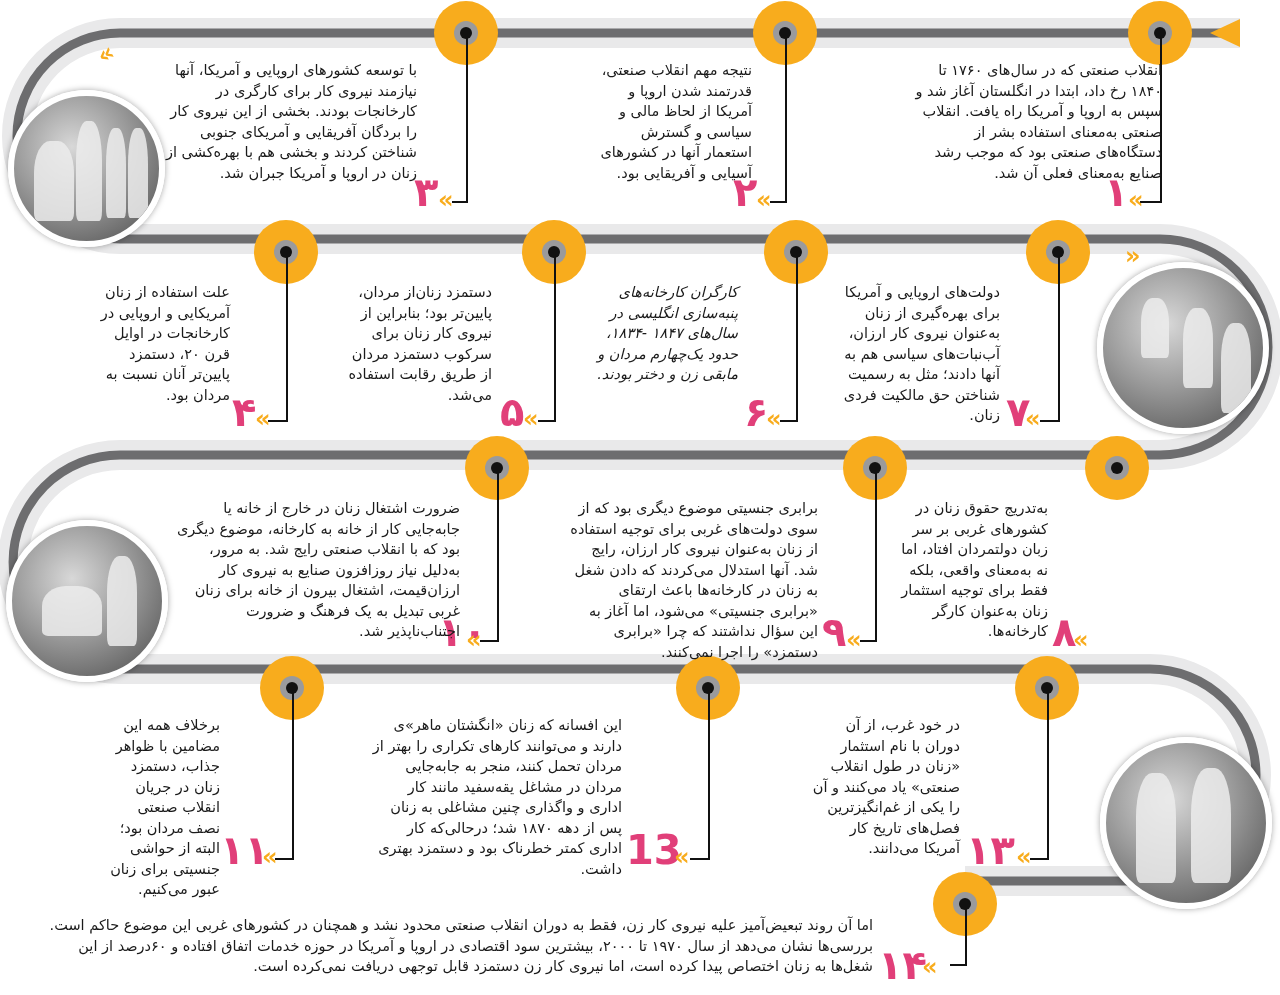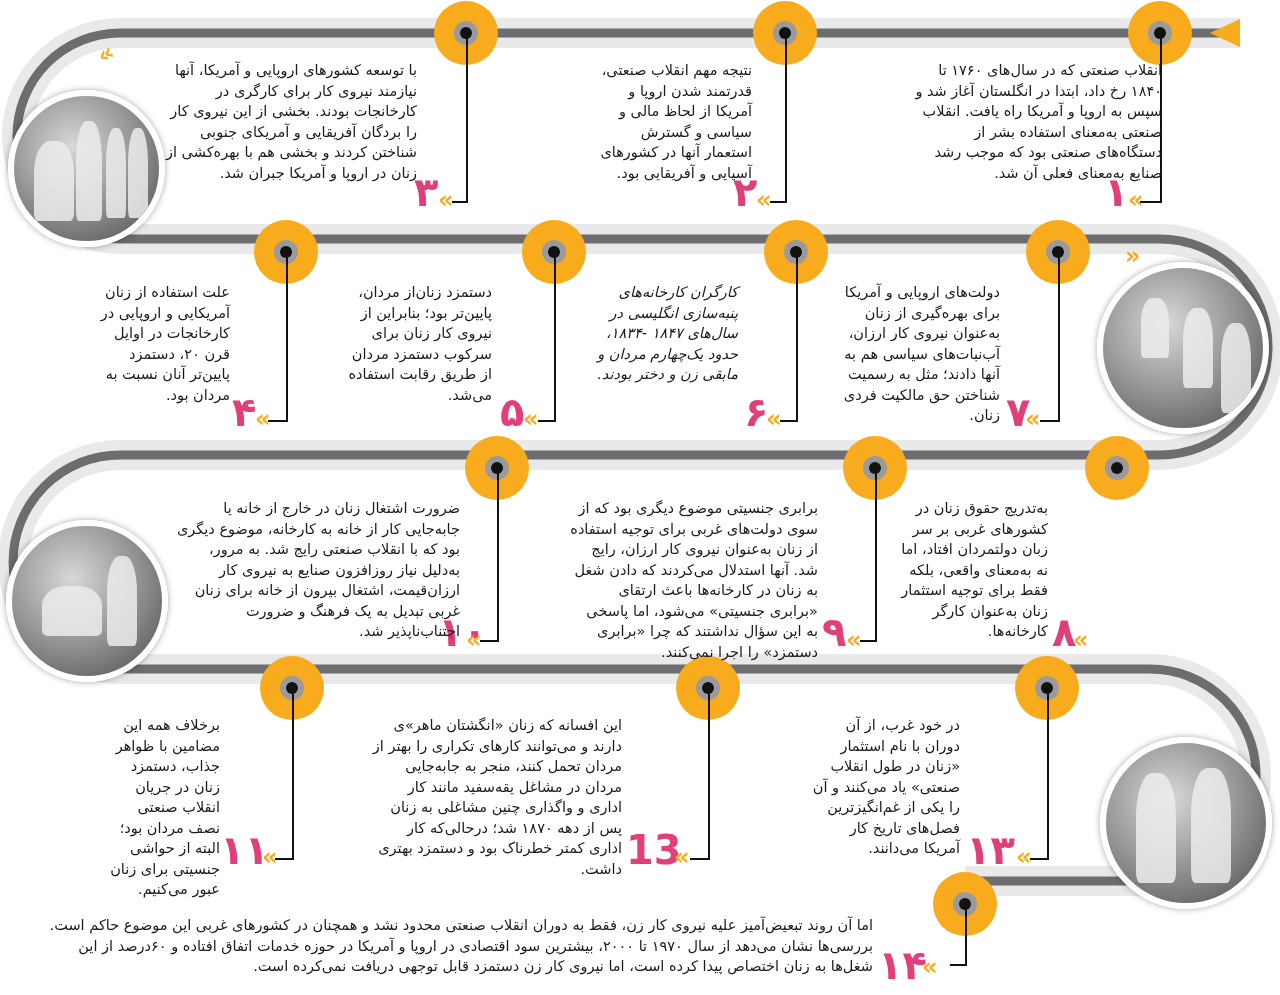--- a/index.html
+++ b/index.html
@@ -181,20 +181,20 @@
 <div class="txt" style="left:870px; top:60px; width:252px;margin-left:40px;">انقلاب صنعتی که در سال‌های ۱۷۶۰ تا ۱۸۴۰ رخ داد، ابتدا در انگلستان آغاز شد و سپس به اروپا و آمریکا راه یافت. انقلاب صنعتی به‌معنای استفاده بشر از دستگاه‌های صنعتی بود که موجب رشد صنایع به‌معنای فعلی آن شد.</div>
 <div class="txt" style="left:600px; top:60px; width:152px;">نتیجه مهم انقلاب صنعتی، قدرتمند شدن اروپا و آمریکا از لحاظ مالی و سیاسی و گسترش استعمار آنها در کشورهای آسیایی و آفریقایی بود.</div>
 <div class="txt" style="left:165px; top:60px; width:252px;">با توسعه کشورهای اروپایی و آمریکا، آنها نیازمند نیروی کار برای کارگری در کارخانجات بودند. بخشی از این نیروی کار را بردگان آفریقایی و آمریکای جنوبی شناختن کردند و بخشی هم با بهره‌کشی از زنان در اروپا و آمریکا جبران شد.</div>
 
 <div class="txt" style="left:840px; top:282px; width:160px;">دولت‌های اروپایی و آمریکا برای بهره‌گیری از زنان به‌عنوان نیروی کار ارزان، آب‌نبات‌های سیاسی هم به آنها دادند؛ مثل به رسمیت شناختن حق مالکیت فردی زنان.</div>
 <div class="txt" style="left:596px; top:282px; width:142px;font-style:italic;">کارگران کارخانه‌های پنبه‌سازی انگلیسی در سال‌های ۱۸۴۷ -۱۸۳۴، حدود یک‌چهارم مردان و مابقی زن و دختر بودند.</div>
 <div class="txt" style="left:340px; top:282px; width:152px;">دستمزد زنان‌از مردان، پایین‌تر بود؛ بنابراین از نیروی کار زنان برای سرکوب دستمزد مردان از طریق رقابت استفاده می‌شد.</div>
 <div class="txt" style="left:100px; top:282px; width:130px;">علت استفاده از زنان آمریکایی و اروپایی در کارخانجات در اوایل قرن ۲۰، دستمزد پایین‌تر آنان نسبت به مردان بود.</div>
 
 <div class="txt" style="left:900px; top:498px; width:148px;">به‌تدریج حقوق زنان در کشورهای غربی بر سر زبان دولتمردان افتاد، اما نه به‌معنای واقعی، بلکه فقط برای توجیه استثمار زنان به‌عنوان کارگر کارخانه‌ها.</div>
-<div class="txt" style="left:570px; top:498px; width:248px;">برابری جنسیتی موضوع دیگری بود که از سوی دولت‌های غربی برای توجیه استفاده از زنان به‌عنوان نیروی کار ارزان، رایج شد. آنها استدلال می‌کردند که دادن شغل به زنان در کارخانه‌ها باعث ارتقای «برابری جنسیتی» می‌شود، اما پاسخی به این سؤال نداشتند که چرا «برابری دستمزد» را اجرا نمی‌کنند.</div>
+<div class="txt" style="left:570px; top:498px; width:248px;">برابری جنسیتی موضوع دیگری بود که از سوی دولت‌های غربی برای توجیه استفاده از زنان به‌عنوان نیروی کار ارزان، رایج شد. آنها استدلال می‌کردند که دادن شغل به زنان در کارخانه‌ها باعث ارتقای «برابری جنسیتی» می‌شود، اما آغاز به این سؤال نداشتند که چرا «برابری دستمزد» را اجرا نمی‌کنند.</div>
 <div class="txt" style="left:170px; top:498px; width:290px;">ضرورت اشتغال زنان در خارج از خانه یا جابه‌جایی کار از خانه به کارخانه، موضوع دیگری بود که با انقلاب صنعتی رایج شد. به مرور، به‌دلیل نیاز روزافزون صنایع به نیروی کار ارزان‌قیمت، اشتغال بیرون از خانه برای زنان غربی تبدیل به یک فرهنگ و ضرورت اجتناب‌ناپذیر شد.</div>
 
 <div class="txt" style="left:810px; top:715px; width:150px;">در خود غرب، از آن دوران با نام استثمار «زنان در طول انقلاب صنعتی» یاد می‌کنند و آن را یکی از غم‌انگیزترین فصل‌های تاریخ کار آمریکا می‌دانند.</div>
 <div class="txt" style="left:372px; top:715px; width:250px;">این افسانه که زنان «انگشتان ماهر»ی دارند و می‌توانند کارهای تکراری را بهتر از مردان تحمل کنند، منجر به جابه‌جایی مردان در مشاغل یقه‌سفید مانند کار اداری و واگذاری چنین مشاغلی به زنان پس از دهه ۱۸۷۰ شد؛ درحالی‌که کار اداری کمتر خطرناک بود و دستمزد بهتری داشت.</div>
 <div class="txt" style="left:108px; top:715px; width:112px;">برخلاف همه این مضامین با ظواهر جذاب، دستمزد زنان در جریان انقلاب صنعتی نصف مردان بود؛ البته از حواشی جنسیتی برای زنان عبور می‌کنیم.</div>
 
 <div class="txt" style="left:45px; top:915px; width:828px;">اما آن روند تبعیض‌آمیز علیه نیروی کار زن، فقط به دوران انقلاب صنعتی محدود نشد و همچنان در کشورهای غربی این موضوع حاکم است. بررسی‌ها نشان می‌دهد از سال ۱۹۷۰ تا ۲۰۰۰، بیشترین سود اقتصادی در اروپا و آمریکا در حوزه خدمات اتفاق افتاده و ۶۰درصد از این شغل‌ها به زنان اختصاص پیدا کرده است، اما نیروی کار زن دستمزد قابل توجهی دریافت نمی‌کرده است.</div>
 
 </body></html>

